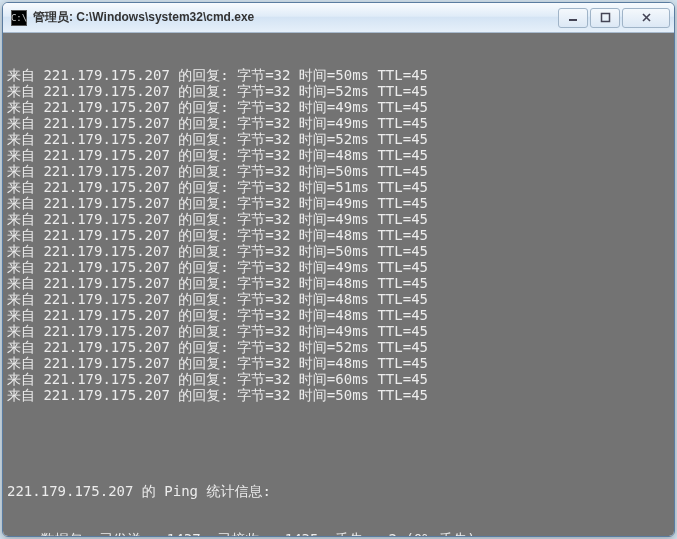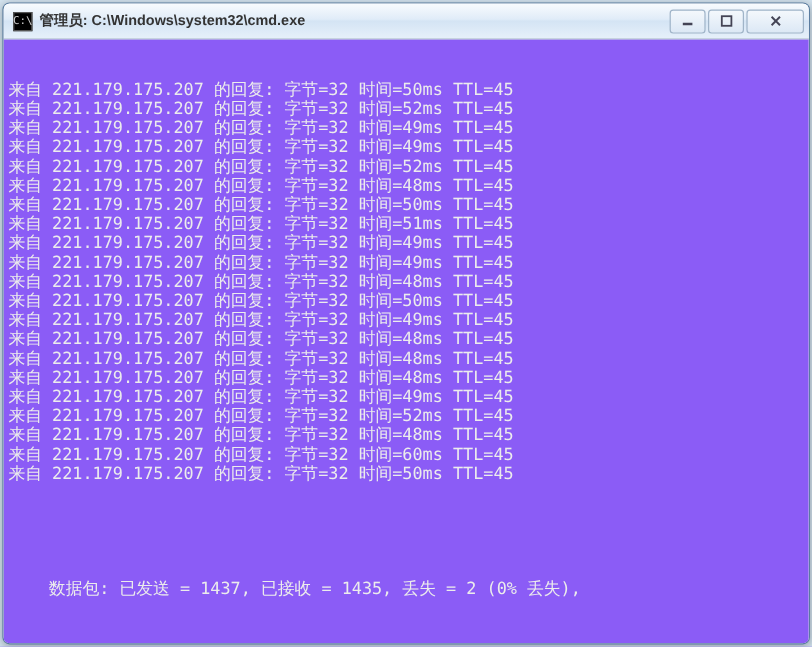--- a/index.html
+++ b/index.html
@@ -65,21 +65,21 @@
       align-items: center;
       justify-content: center;
       font-size: 11px;
       color: #445;
       cursor: pointer;
     }
     .win-btn.close { width: 48px; }
     .win-btn svg { width: 11px; height: 11px; }
     .terminal {
       flex: 1;
-      background: #8b5cf6;
+      background: #737373;
       color: #ececec;
       font-family: "NSimSun", "SimSun", "Consolas", monospace;
       font-size: 14px;
       line-height: 16px;
       padding: 2px 4px 4px 4px;
       white-space: pre;
       overflow: hidden;
       letter-spacing: 0;
     }
     .terminal .line { display: block; }
@@ -109,20 +109,21 @@
             <line x1="2" y1="2" x2="9" y2="9" stroke="#445" stroke-width="1.6"></line>
             <line x1="9" y1="2" x2="2" y2="9" stroke="#445" stroke-width="1.6"></line>
           </svg>
       </div>
     </div>
   </div>
 
   <div class="terminal">
     <div id="ping-lines"><span class="line">来自 221.179.175.207 的回复: 字节=32 时间=50ms TTL=45</span><span class="line">来自 221.179.175.207 的回复: 字节=32 时间=52ms TTL=45</span><span class="line">来自 221.179.175.207 的回复: 字节=32 时间=49ms TTL=45</span><span class="line">来自 221.179.175.207 的回复: 字节=32 时间=49ms TTL=45</span><span class="line">来自 221.179.175.207 的回复: 字节=32 时间=52ms TTL=45</span><span class="line">来自 221.179.175.207 的回复: 字节=32 时间=48ms TTL=45</span><span class="line">来自 221.179.175.207 的回复: 字节=32 时间=50ms TTL=45</span><span class="line">来自 221.179.175.207 的回复: 字节=32 时间=51ms TTL=45</span><span class="line">来自 221.179.175.207 的回复: 字节=32 时间=49ms TTL=45</span><span class="line">来自 221.179.175.207 的回复: 字节=32 时间=49ms TTL=45</span><span class="line">来自 221.179.175.207 的回复: 字节=32 时间=48ms TTL=45</span><span class="line">来自 221.179.175.207 的回复: 字节=32 时间=50ms TTL=45</span><span class="line">来自 221.179.175.207 的回复: 字节=32 时间=49ms TTL=45</span><span class="line">来自 221.179.175.207 的回复: 字节=32 时间=48ms TTL=45</span><span class="line">来自 221.179.175.207 的回复: 字节=32 时间=48ms TTL=45</span><span class="line">来自 221.179.175.207 的回复: 字节=32 时间=48ms TTL=45</span><span class="line">来自 221.179.175.207 的回复: 字节=32 时间=49ms TTL=45</span><span class="line">来自 221.179.175.207 的回复: 字节=32 时间=52ms TTL=45</span><span class="line">来自 221.179.175.207 的回复: 字节=32 时间=48ms TTL=45</span><span class="line">来自 221.179.175.207 的回复: 字节=32 时间=60ms TTL=45</span><span class="line">来自 221.179.175.207 的回复: 字节=32 时间=50ms TTL=45</span></div>
     <span class="line"> </span>
+    <span class="line">221.179.175.207 的 Ping 统计信息:</span>
     <span class="line">    数据包: 已发送 = 1437, 已接收 = 1435, 丢失 = 2 (0% 丢失),</span>
     
     
     
     
     
   </div>
 </div>
 
 </body></html>

